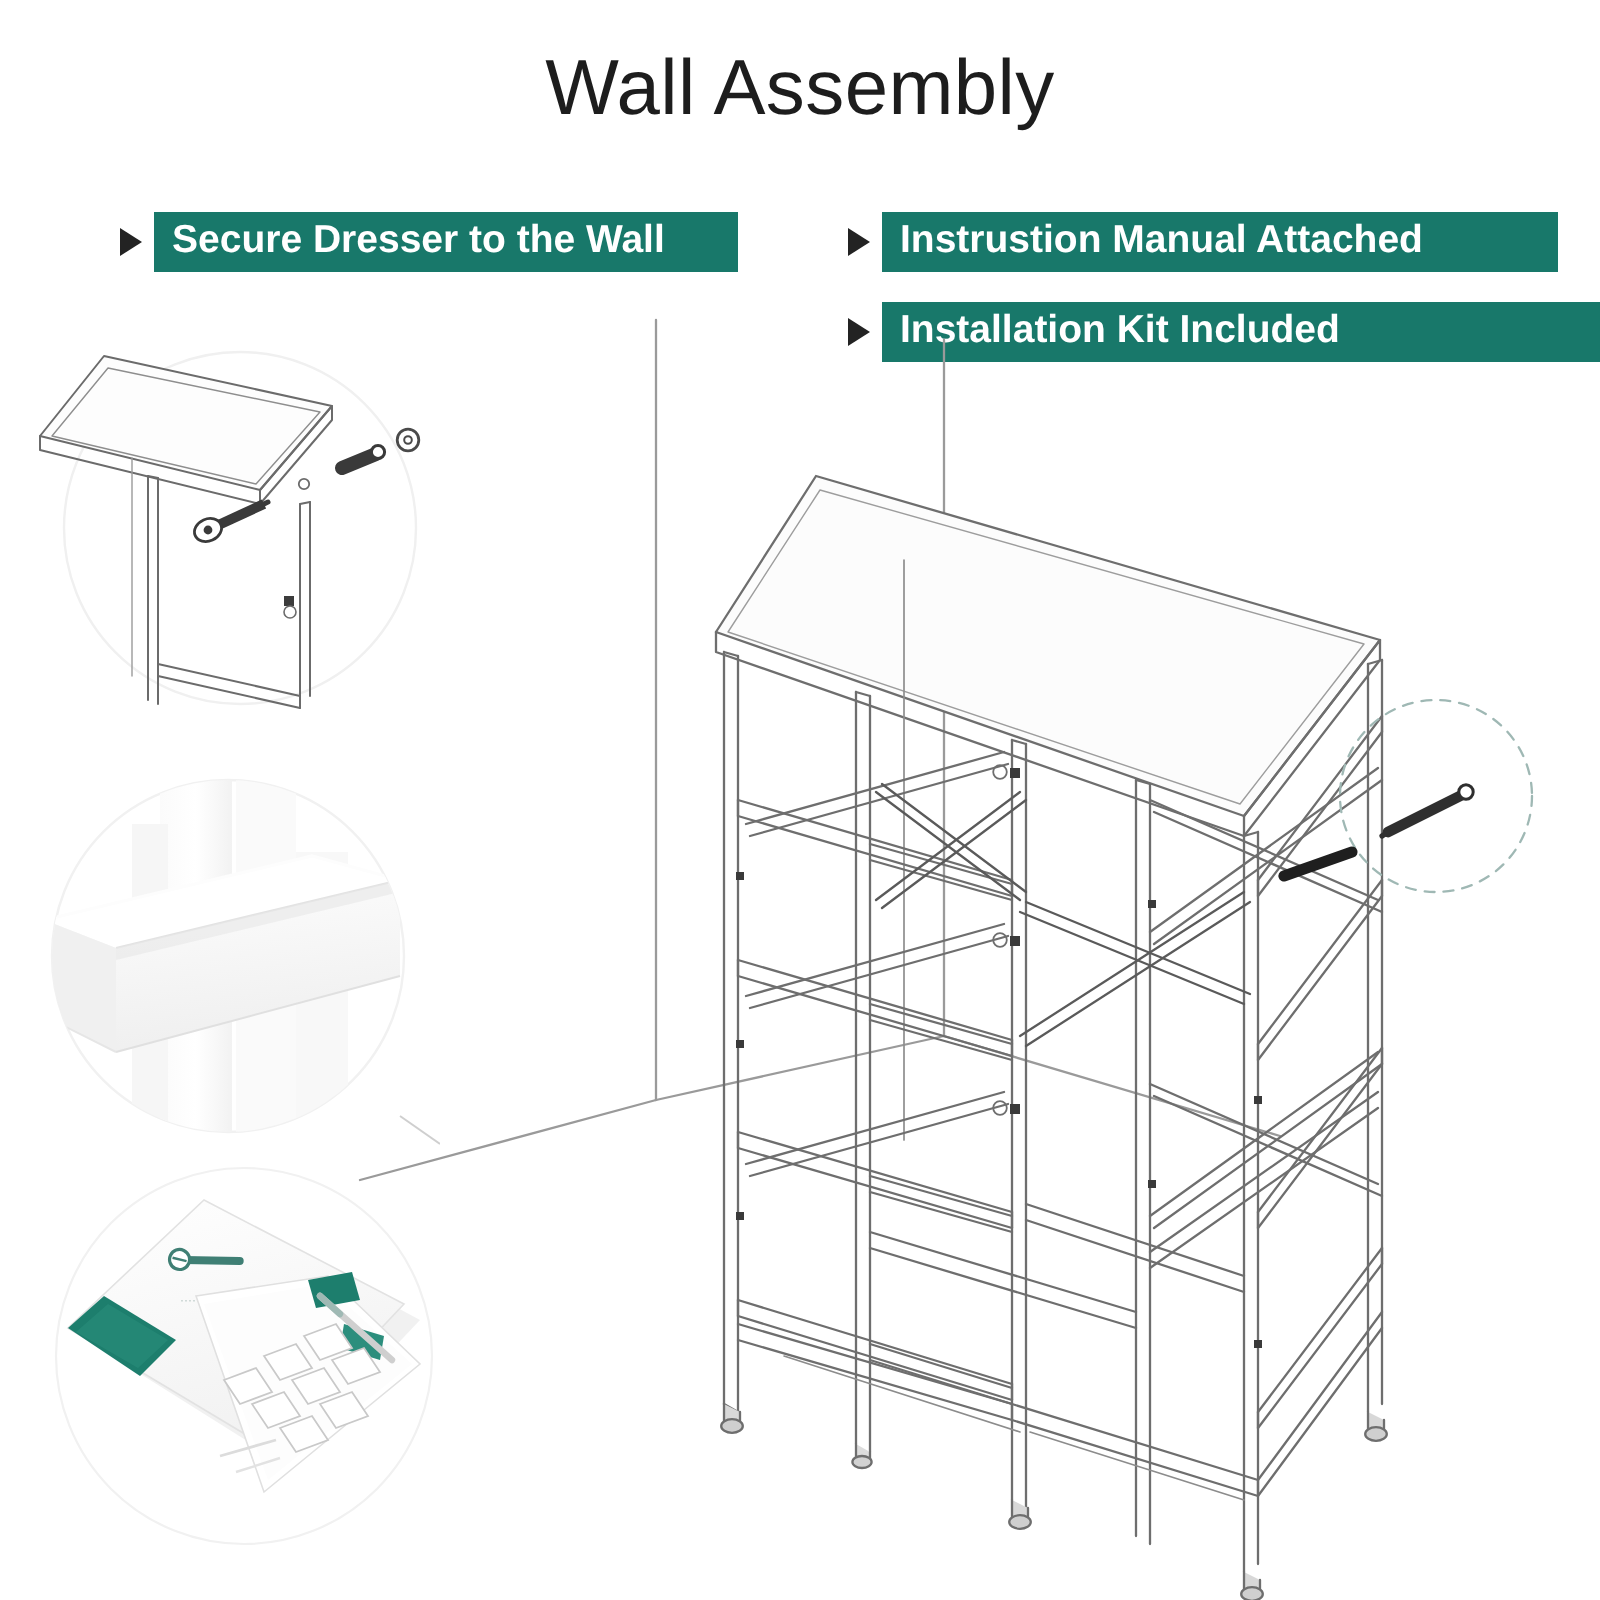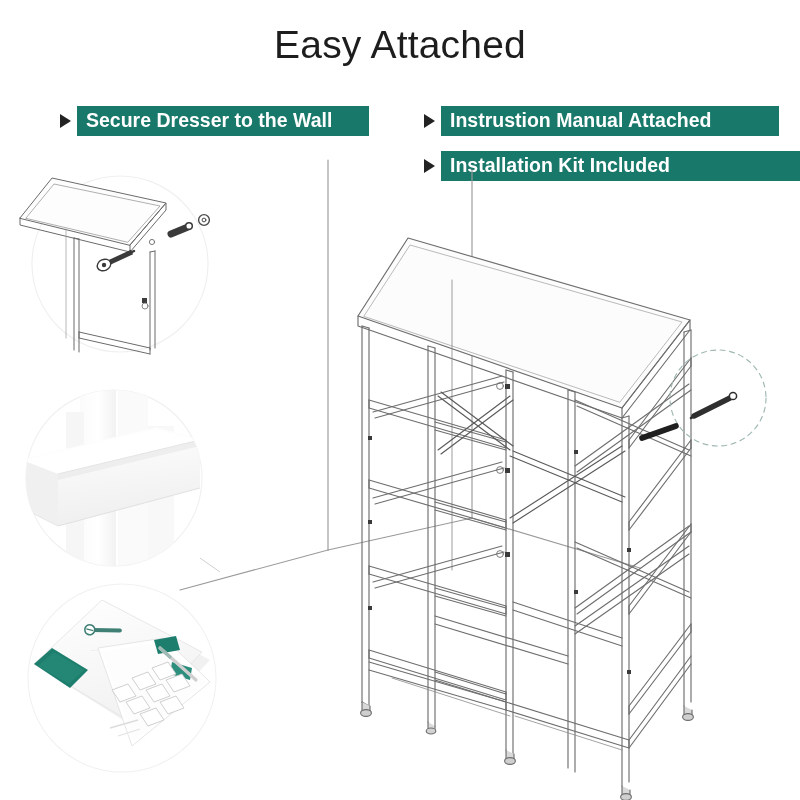--- a/index.html
+++ b/index.html
@@ -87,21 +87,21 @@
     width: 630px;
     height: 650px;
   }
   #main-illustration svg { display: block; }
 </style>
 </head>
 <body>
 
 <div id="page">
 
-  <div id="page-title">Easy Attached</div>
+  <div id="page-title">Wall Assembly</div>
 
   <div class="banner" id="banner-wall">
     <span class="banner-bullet"></span>
     <span class="banner-pill">Secure Dresser to the Wall</span>
   </div>
 
   <div class="banner" id="banner-manual">
     <span class="banner-bullet"></span>
     <span class="banner-pill">Instrustion Manual Attached</span>
   </div>

